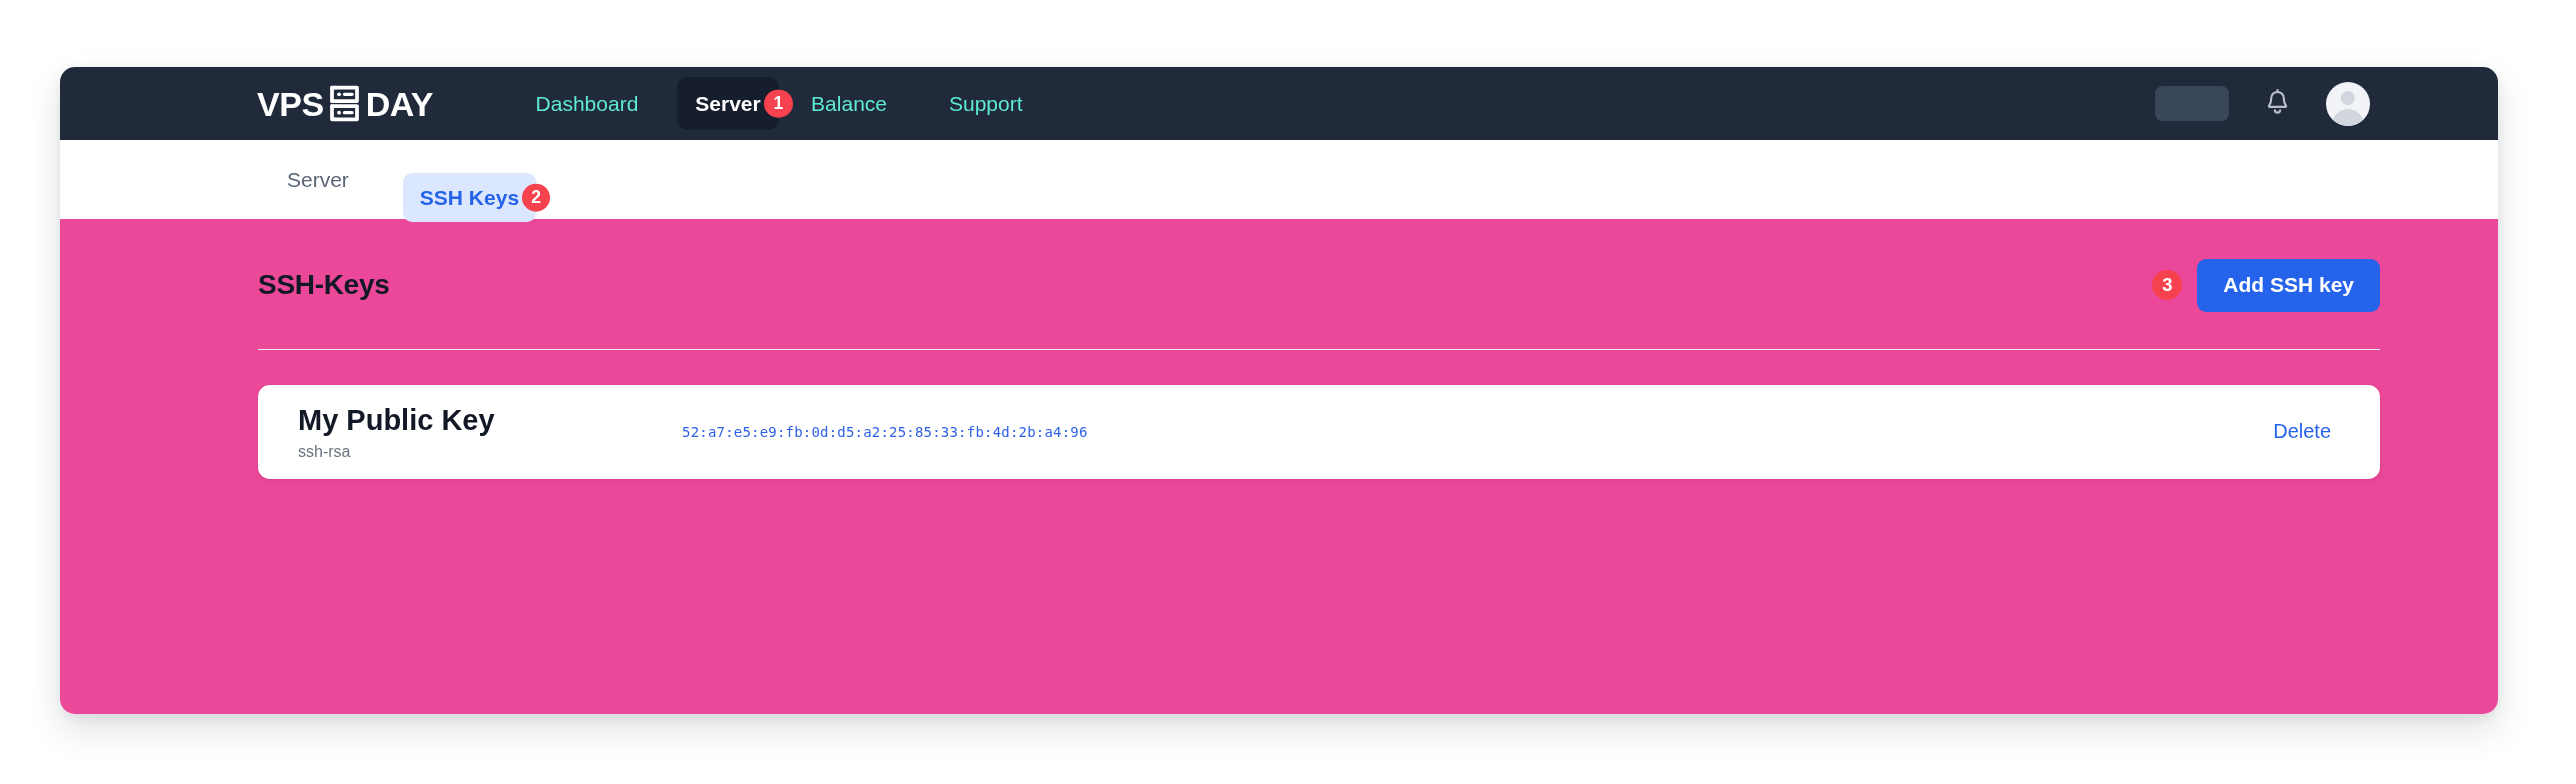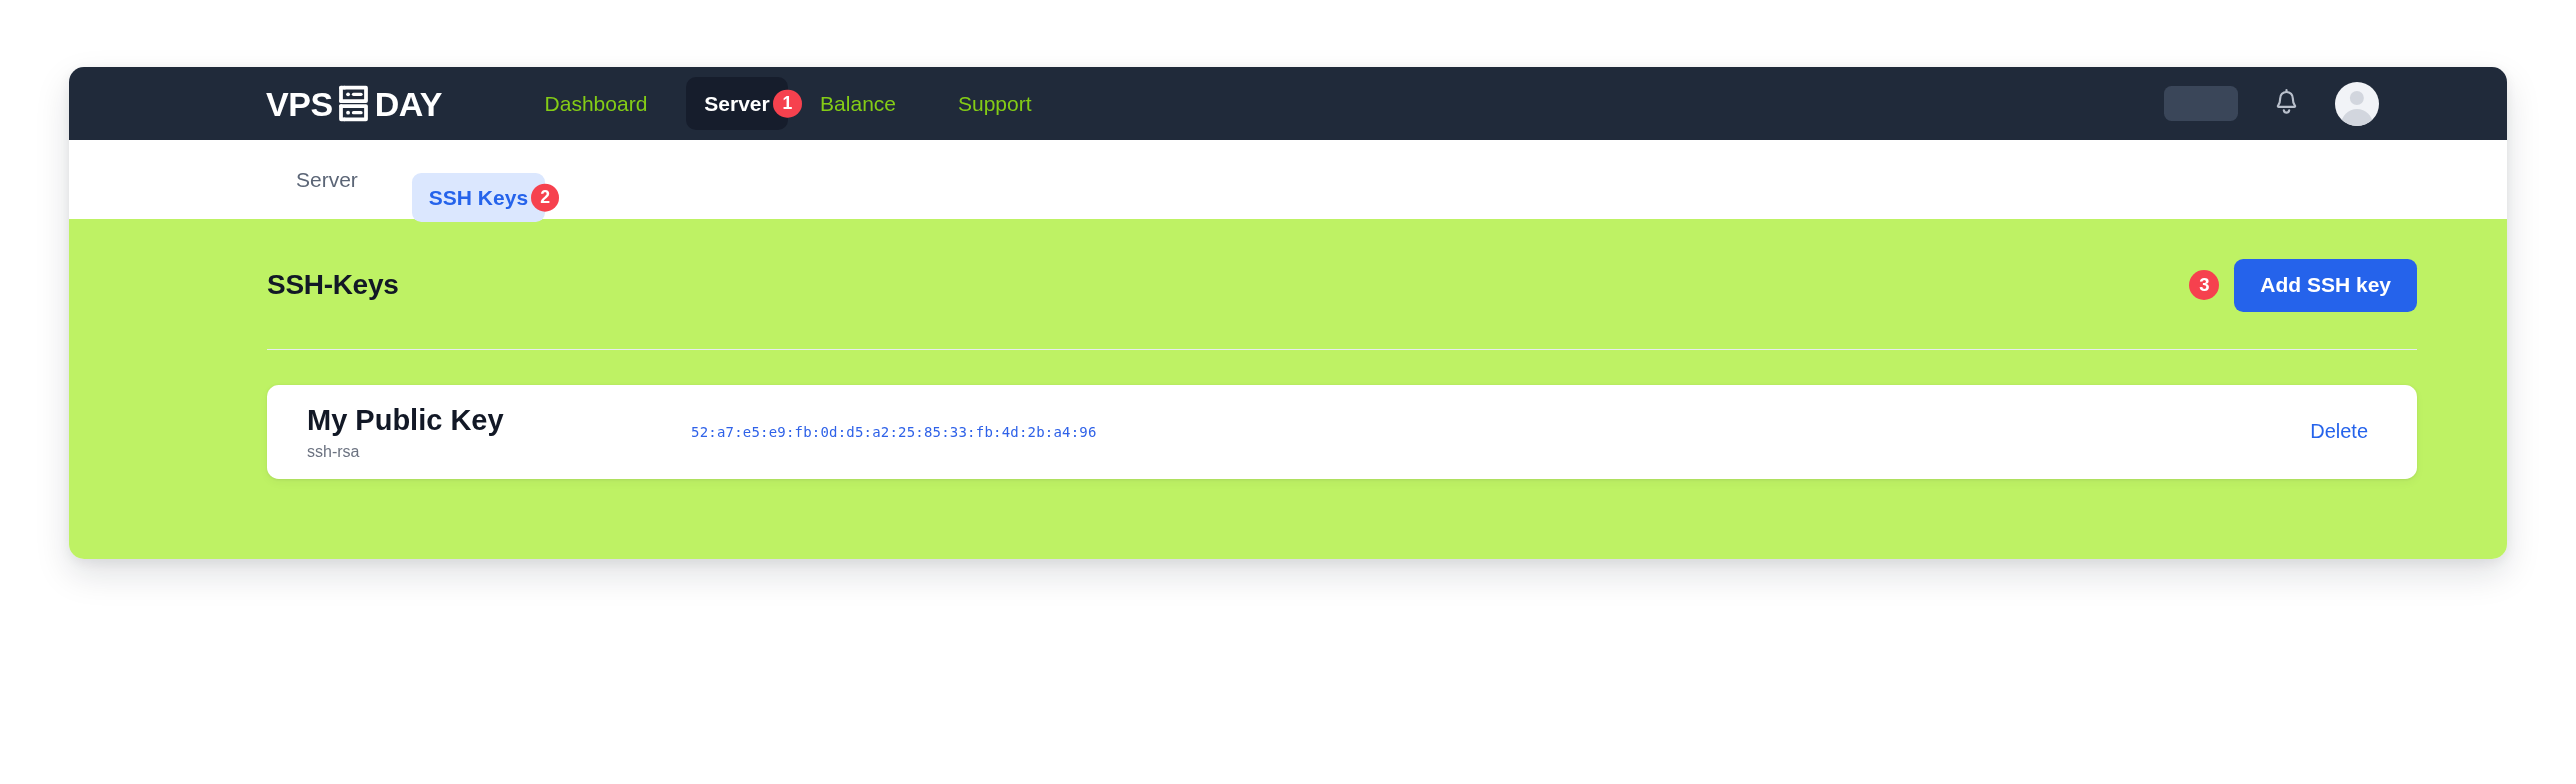--- a/index.html
+++ b/index.html
@@ -11,24 +11,24 @@
     width: 2576px;
     height: 785px;
     font-family: "Liberation Sans", sans-serif;
     -webkit-font-smoothing: antialiased;
     overflow: hidden;
   }
 
   
   .app-shell {
     position: absolute;
-    left: 69px;
+    left: 60px;
     top: 67px;
     width: 2438px;
-    height: 492px;
+    height: 647px;
     background: #f8fafc;
     border-radius: 15px;
     box-shadow: 0 15px 35px rgba(15, 23, 42, 0.13), 0 3.4px 11.8px rgba(15, 23, 42, 0.06);
     overflow: hidden;
   }
 
   
   .navbar {
     position: relative;
     height: 73px;
@@ -57,21 +57,21 @@
   }
 
   .nav-links {
     display: flex;
     align-items: center;
     margin-left: 84px;
     gap: 0px;
   }
   .nav-link {
     position: relative;
-    color: #84cc16;
+    color: #5eead4;
     font-size: 21px;
     font-weight: 500;
     padding: 14.3px 18.5px;
     border-radius: 10px;
     white-space: nowrap;
     cursor: pointer;
   }
   .nav-link.active {
     background: #161d2c;
     color: #ffffff;
@@ -184,23 +184,23 @@
     right: -14.3px;
     top: 50%;
     transform: translateY(-50%);
     width: 28.6px;
     height: 28.6px;
     font-size: 17.6px;
   }
 
   
   .content {
-    background: #bef264;
+    background: #ec4899;
     height: calc(647px - 73px - 79px);
-    padding: 0 90px 0 198px;
+    padding: 0 118px 0 198px;
     box-sizing: border-box;
   }
   .page-head {
     display: flex;
     align-items: center;
     justify-content: space-between;
     padding-top: 40px;
     padding-bottom: 37px;
     border-bottom: 1.7px solid #e7ebf1;
   }

